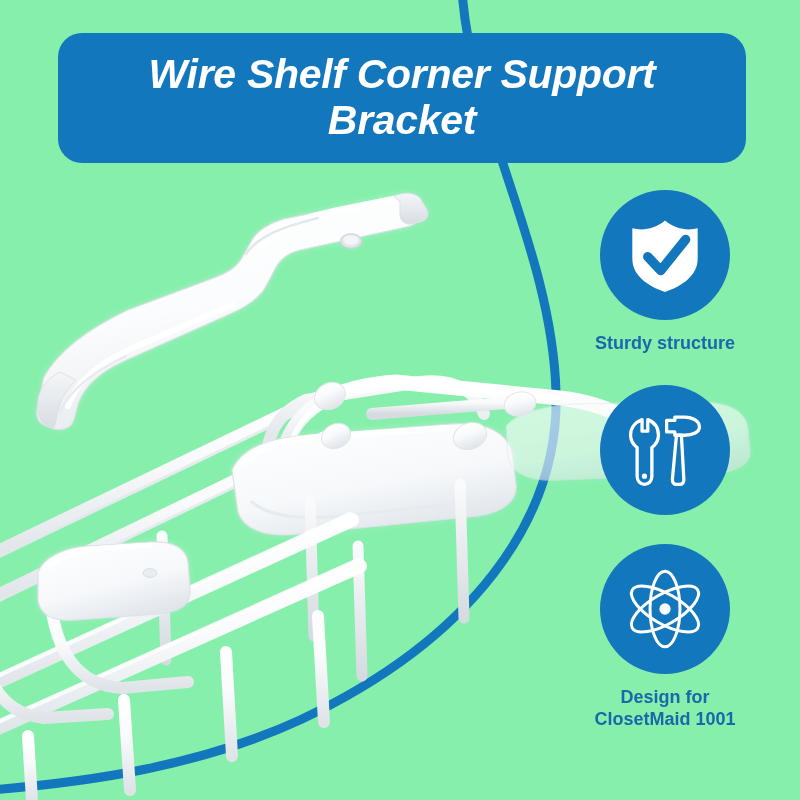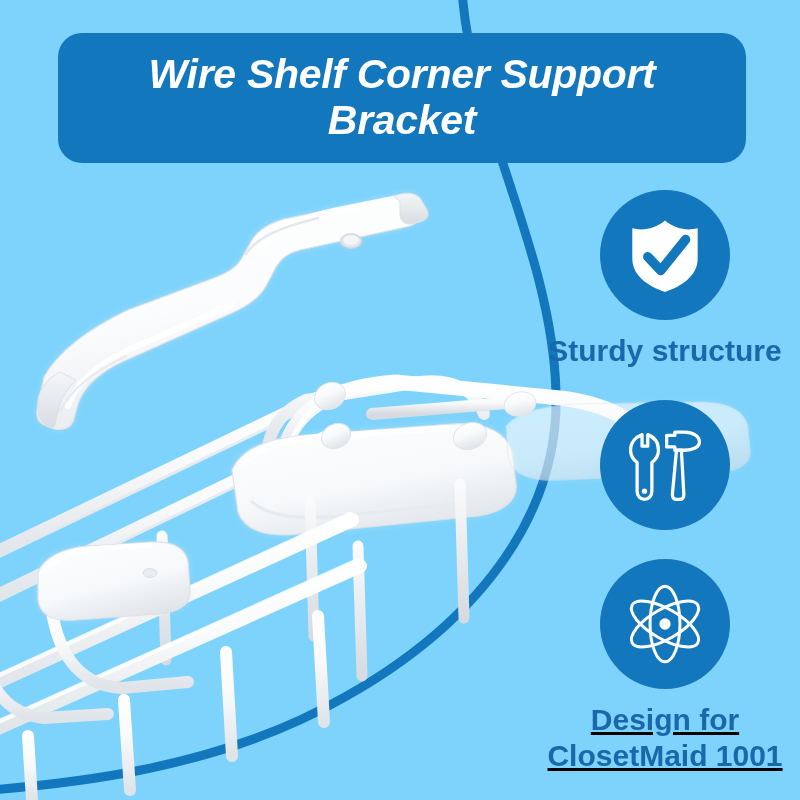--- a/index.html
+++ b/index.html
@@ -7,21 +7,21 @@
     padding: 0;
     background: #ffffff;
   }
   body {
     font-family: "Liberation Sans", sans-serif;
   }
   #stage {
     position: relative;
     width: 800px;
     height: 800px;
-    background: #7dd3fc;
+    background: #86efac;
     overflow: hidden;
   }
 
   
   #swoosh {
     position: absolute;
     left: 0; top: 0;
     width: 800px; height: 800px;
     pointer-events: none;
   }
@@ -80,28 +80,28 @@
     background: #1277bc;
     display: flex;
     align-items: center;
     justify-content: center;
   }
   .feature-label {
     margin-top: 13px;
     color: #1a67ab;
     font-family: "Liberation Sans", sans-serif;
     font-weight: bold;
-    font-size: 30px;
+    font-size: 18px;
     line-height: 1.22;
     text-align: center;
     white-space: pre-line;
   }
   #feature-0 { margin-top: 0px; }
   #feature-1 { margin-top: 30px; }
-  #feature-2 { margin-top: 29px; text-decoration: underline; }
+  #feature-2 { margin-top: 29px; }
 </style>
 </head>
 <body>
 
 <div id="stage">
 
   <svg id="swoosh" viewBox="0 0 800 800">
     <path d="M 462 -10
              C 470 120, 552 250, 556 392
              C 560 520, 470 640, 300 720

